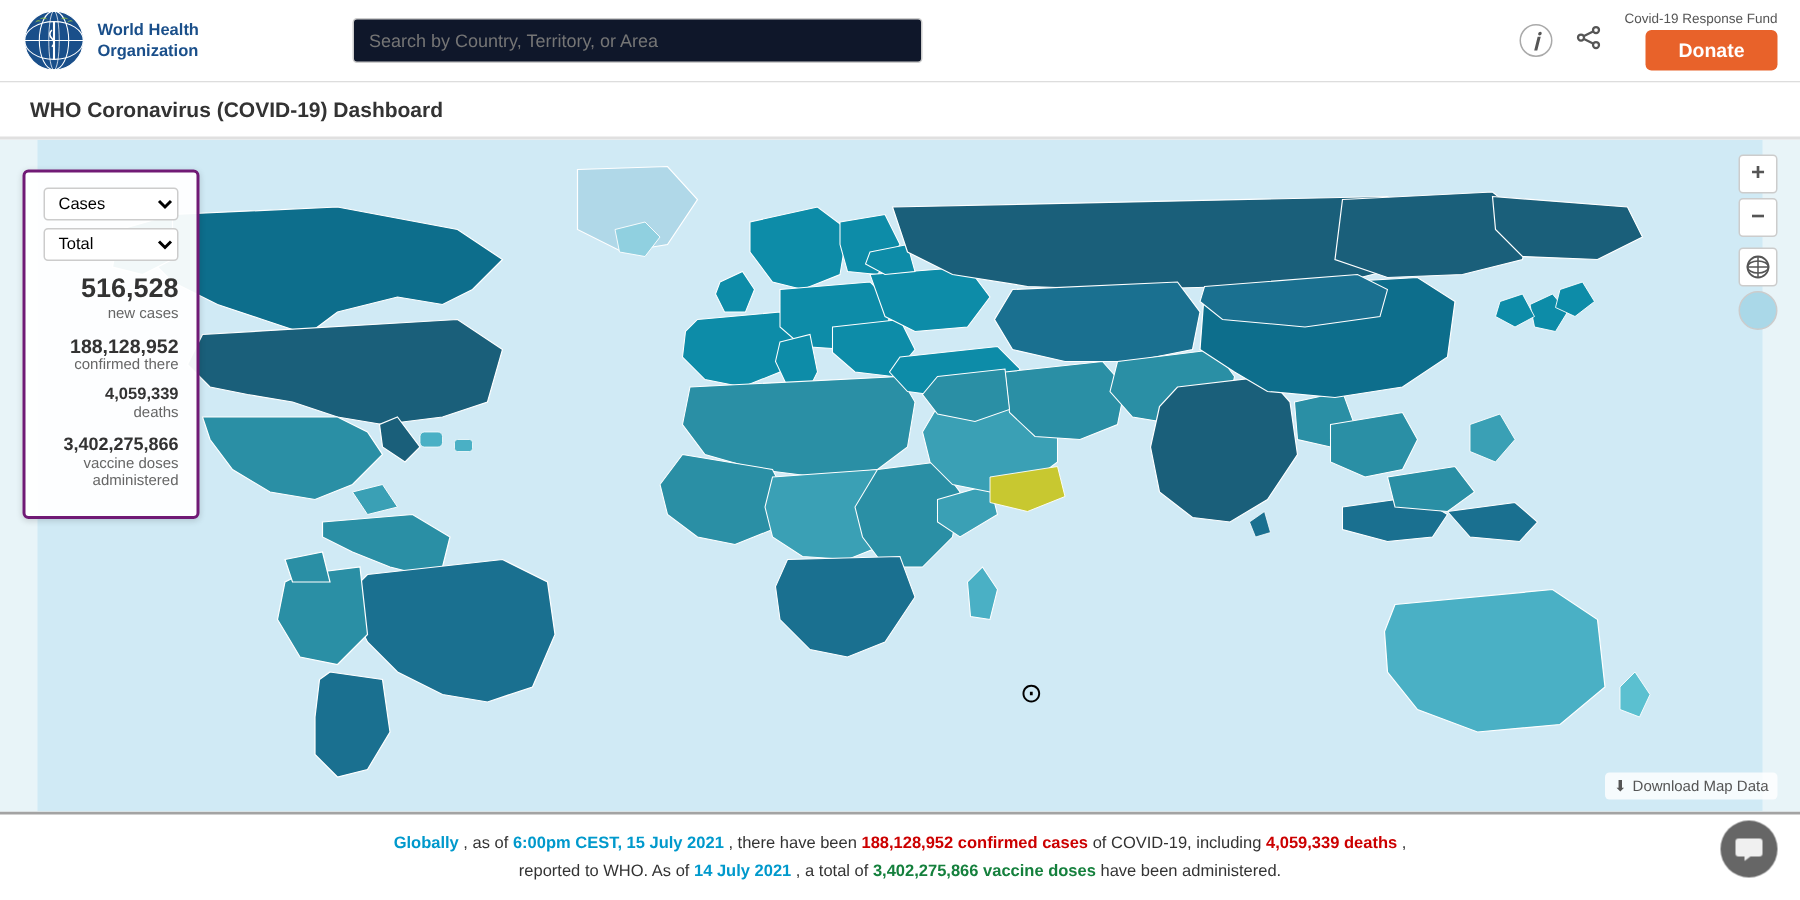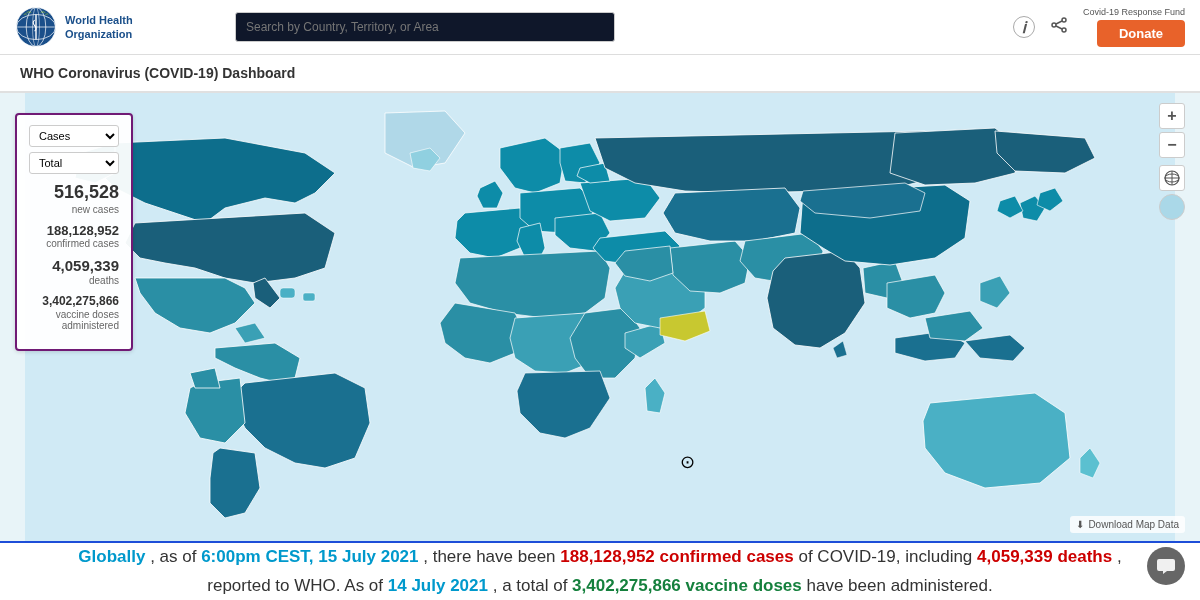--- a/index.html
+++ b/index.html
@@ -417,22 +417,22 @@
       <option>Deaths</option>
       <option>Vaccine Doses</option>
     </select>
     <select id="dropdown-total" style="width:100%; border:1px solid #ccc; border-radius:3px; background:#fff; font-size:11px; padding:3px 5px; margin-bottom:8px; cursor:pointer;">
       <option>Total</option>
       <option>Per 100k</option>
     </select>
     <span class="stat-number" style="font-size:18px; font-weight:bold; color:#333; text-align:right; display:block;">516,528</span>
     <span class="stat-label" style="font-size:10px; color:#666; text-align:right; display:block; margin-bottom:8px;">new cases</span>
     <span class="stat-number large" style="font-size:13px; font-weight:bold; color:#333; text-align:right; display:block;">188,128,952</span>
-    <span class="stat-label" style="font-size:10px; color:#666; text-align:right; display:block; margin-bottom:8px;">confirmed cases</span>
-    <span class="stat-number large" style="font-size:15px; font-weight:bold; color:#333; text-align:right; display:block;">4,059,339</span>
+    <span class="stat-label" style="font-size:10px; color:#666; text-align:right; display:block; margin-bottom:8px;">confirmed there</span>
+    <span class="stat-number large" style="font-size:11px; font-weight:bold; color:#333; text-align:right; display:block;">4,059,339</span>
     <span class="stat-label" style="font-size:10px; color:#666; text-align:right; display:block; margin-bottom:8px;">deaths</span>
     <span class="stat-number large" style="font-size:12px; font-weight:bold; color:#333; text-align:right; display:block;">3,402,275,866</span>
     <span class="stat-label" style="font-size:10px; color:#666; text-align:right; display:block;">vaccine doses administered</span>
   </div>
 
   <div id="map-controls">
     <button class="map-ctrl-btn" style="width:26px; height:26px; background:#fff; border:1px solid #ccc; border-radius:3px; font-size:16px; display:flex; align-items:center; justify-content:center; cursor:pointer; color:#555; font-weight:bold;">+</button>
     <button class="map-ctrl-btn" style="width:26px; height:26px; background:#fff; border:1px solid #ccc; border-radius:3px; font-size:16px; display:flex; align-items:center; justify-content:center; cursor:pointer; color:#555; font-weight:bold;">−</button>
     <button class="map-ctrl-btn" style="width:26px; height:26px; background:#fff; border:1px solid #ccc; border-radius:3px; font-size:14px; display:flex; align-items:center; justify-content:center; cursor:pointer; margin-top:4px;">
       <svg width="16" height="16" viewBox="0 0 16 16">
@@ -446,21 +446,21 @@
   </div>
 
   <div id="download-map" style="position:absolute; bottom:8px; right:15px; font-size:10px; color:#555; display:flex; align-items:center; gap:4px; cursor:pointer; z-index:5; background:rgba(255,255,255,0.8); padding:3px 6px; border-radius:3px;">
     <span>⬇</span>
     <span>Download Map Data</span>
   </div>
 
   <div id="map-cursor" style="position:absolute; bottom:68px; left:680px; font-size:18px; z-index:6; pointer-events:none;">⊙</div>
 </div>
 
-<div id="footer-banner" style="background:#fff; border-top:2px solid #1d4ed8; padding:5px 20px; font-size:17px; line-height:1.7; text-align:center; height:59px; display:flex; flex-direction:column; justify-content:center;">
+<div id="footer-banner" style="background:#fff; border-top:2px solid #a3a3a3; padding:5px 20px; font-size:11px; line-height:1.7; text-align:center; height:59px; display:flex; flex-direction:column; justify-content:center;">
   <div>
     <span style="color:#0099cc; font-weight:bold;">Globally</span>
     <span style="color:#333;">, as of </span>
     <span style="color:#0099cc; font-weight:bold;">6:00pm CEST, 15 July 2021</span>
     <span style="color:#333;">, there have been </span>
     <span style="color:#cc0000; font-weight:bold;">188,128,952 confirmed cases</span>
     <span style="color:#333;"> of COVID-19, including </span>
     <span style="color:#cc0000; font-weight:bold;">4,059,339 deaths</span>
     <span style="color:#333;">,</span>
   </div>

